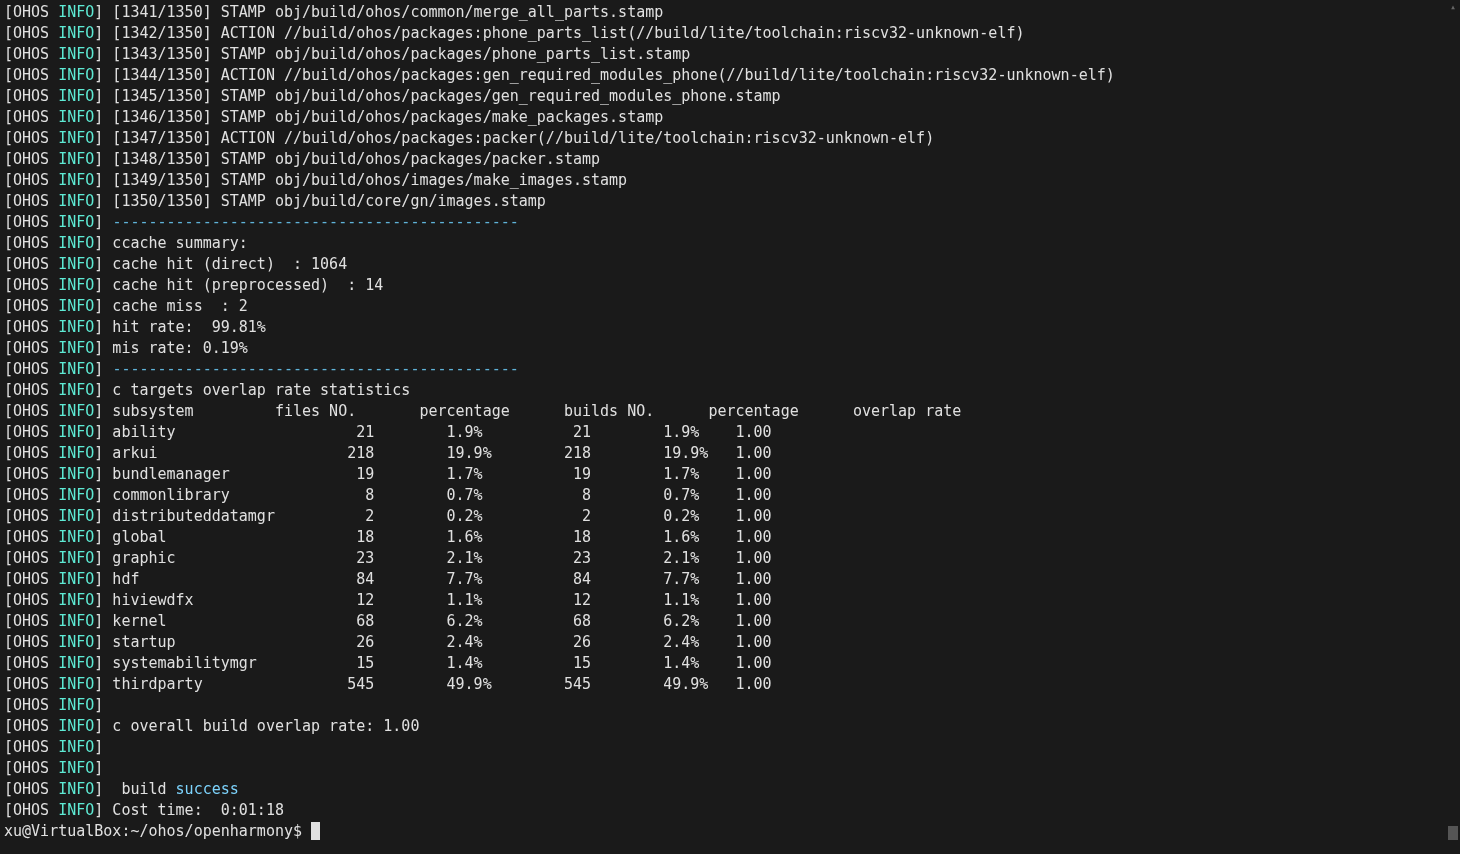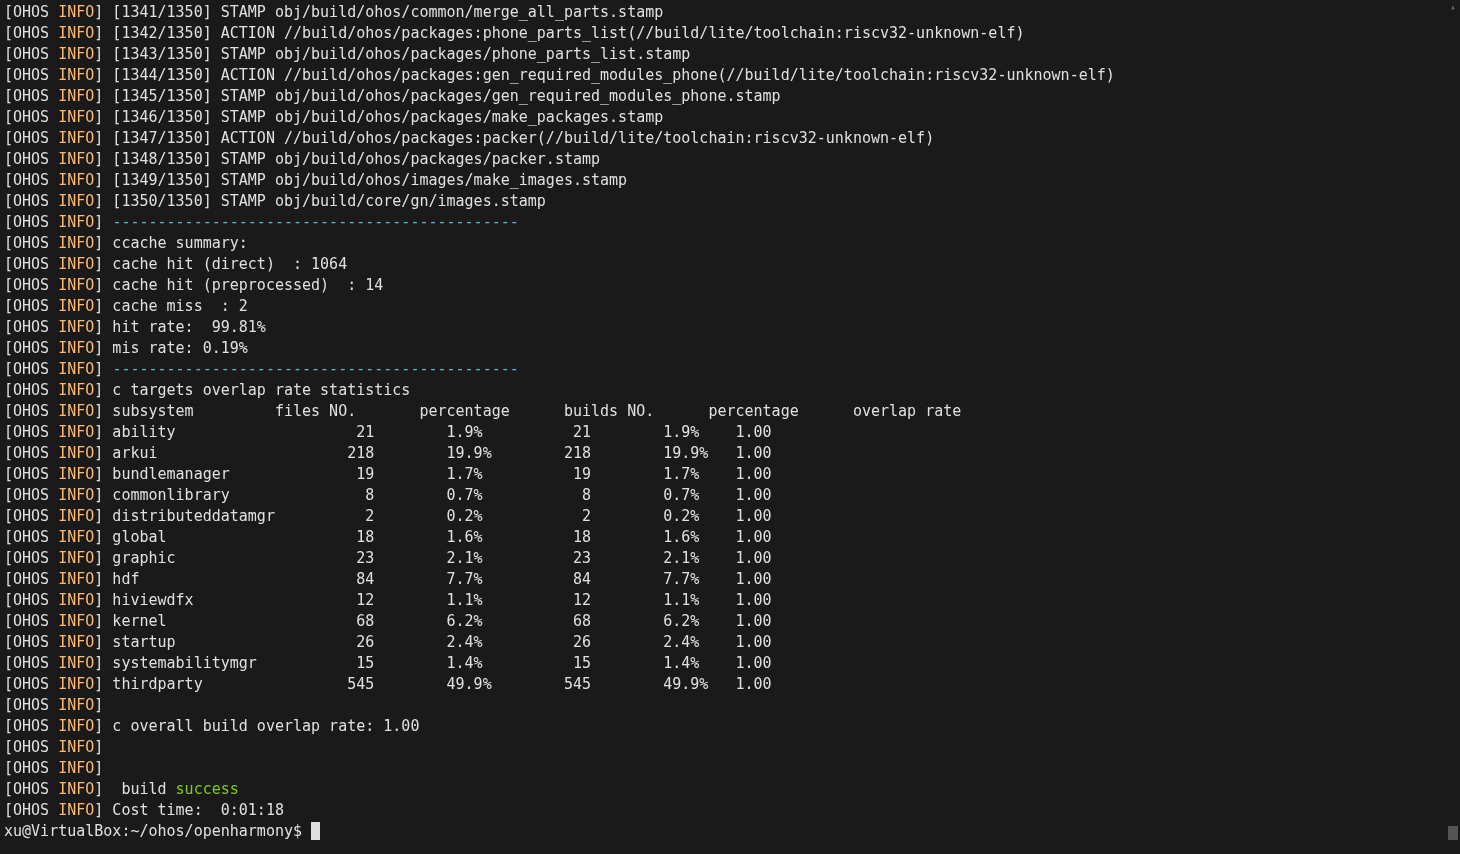--- a/index.html
+++ b/index.html
@@ -11,22 +11,22 @@
     font-size: 15px;
     line-height: 1.4;
     width: 1460px;
     height: 854px;
     overflow: hidden;
   }
   .terminal {
     padding: 2px 4px;
     white-space: pre;
   }
-  .info { color: #fdba74; }
-  .success { color: #84cc16; text-align: center; }
+  .info { color: #5eead4; }
+  .success { color: #7dd3fc; text-align: center; }
   .dash { color: #5fb3d9; }
   .cursor {
     display: inline-block;
     width: 9px;
     height: 18px;
     background: #e0e0e0;
     vertical-align: text-bottom;
   }
   .scrollbar-track {
     position: absolute;

